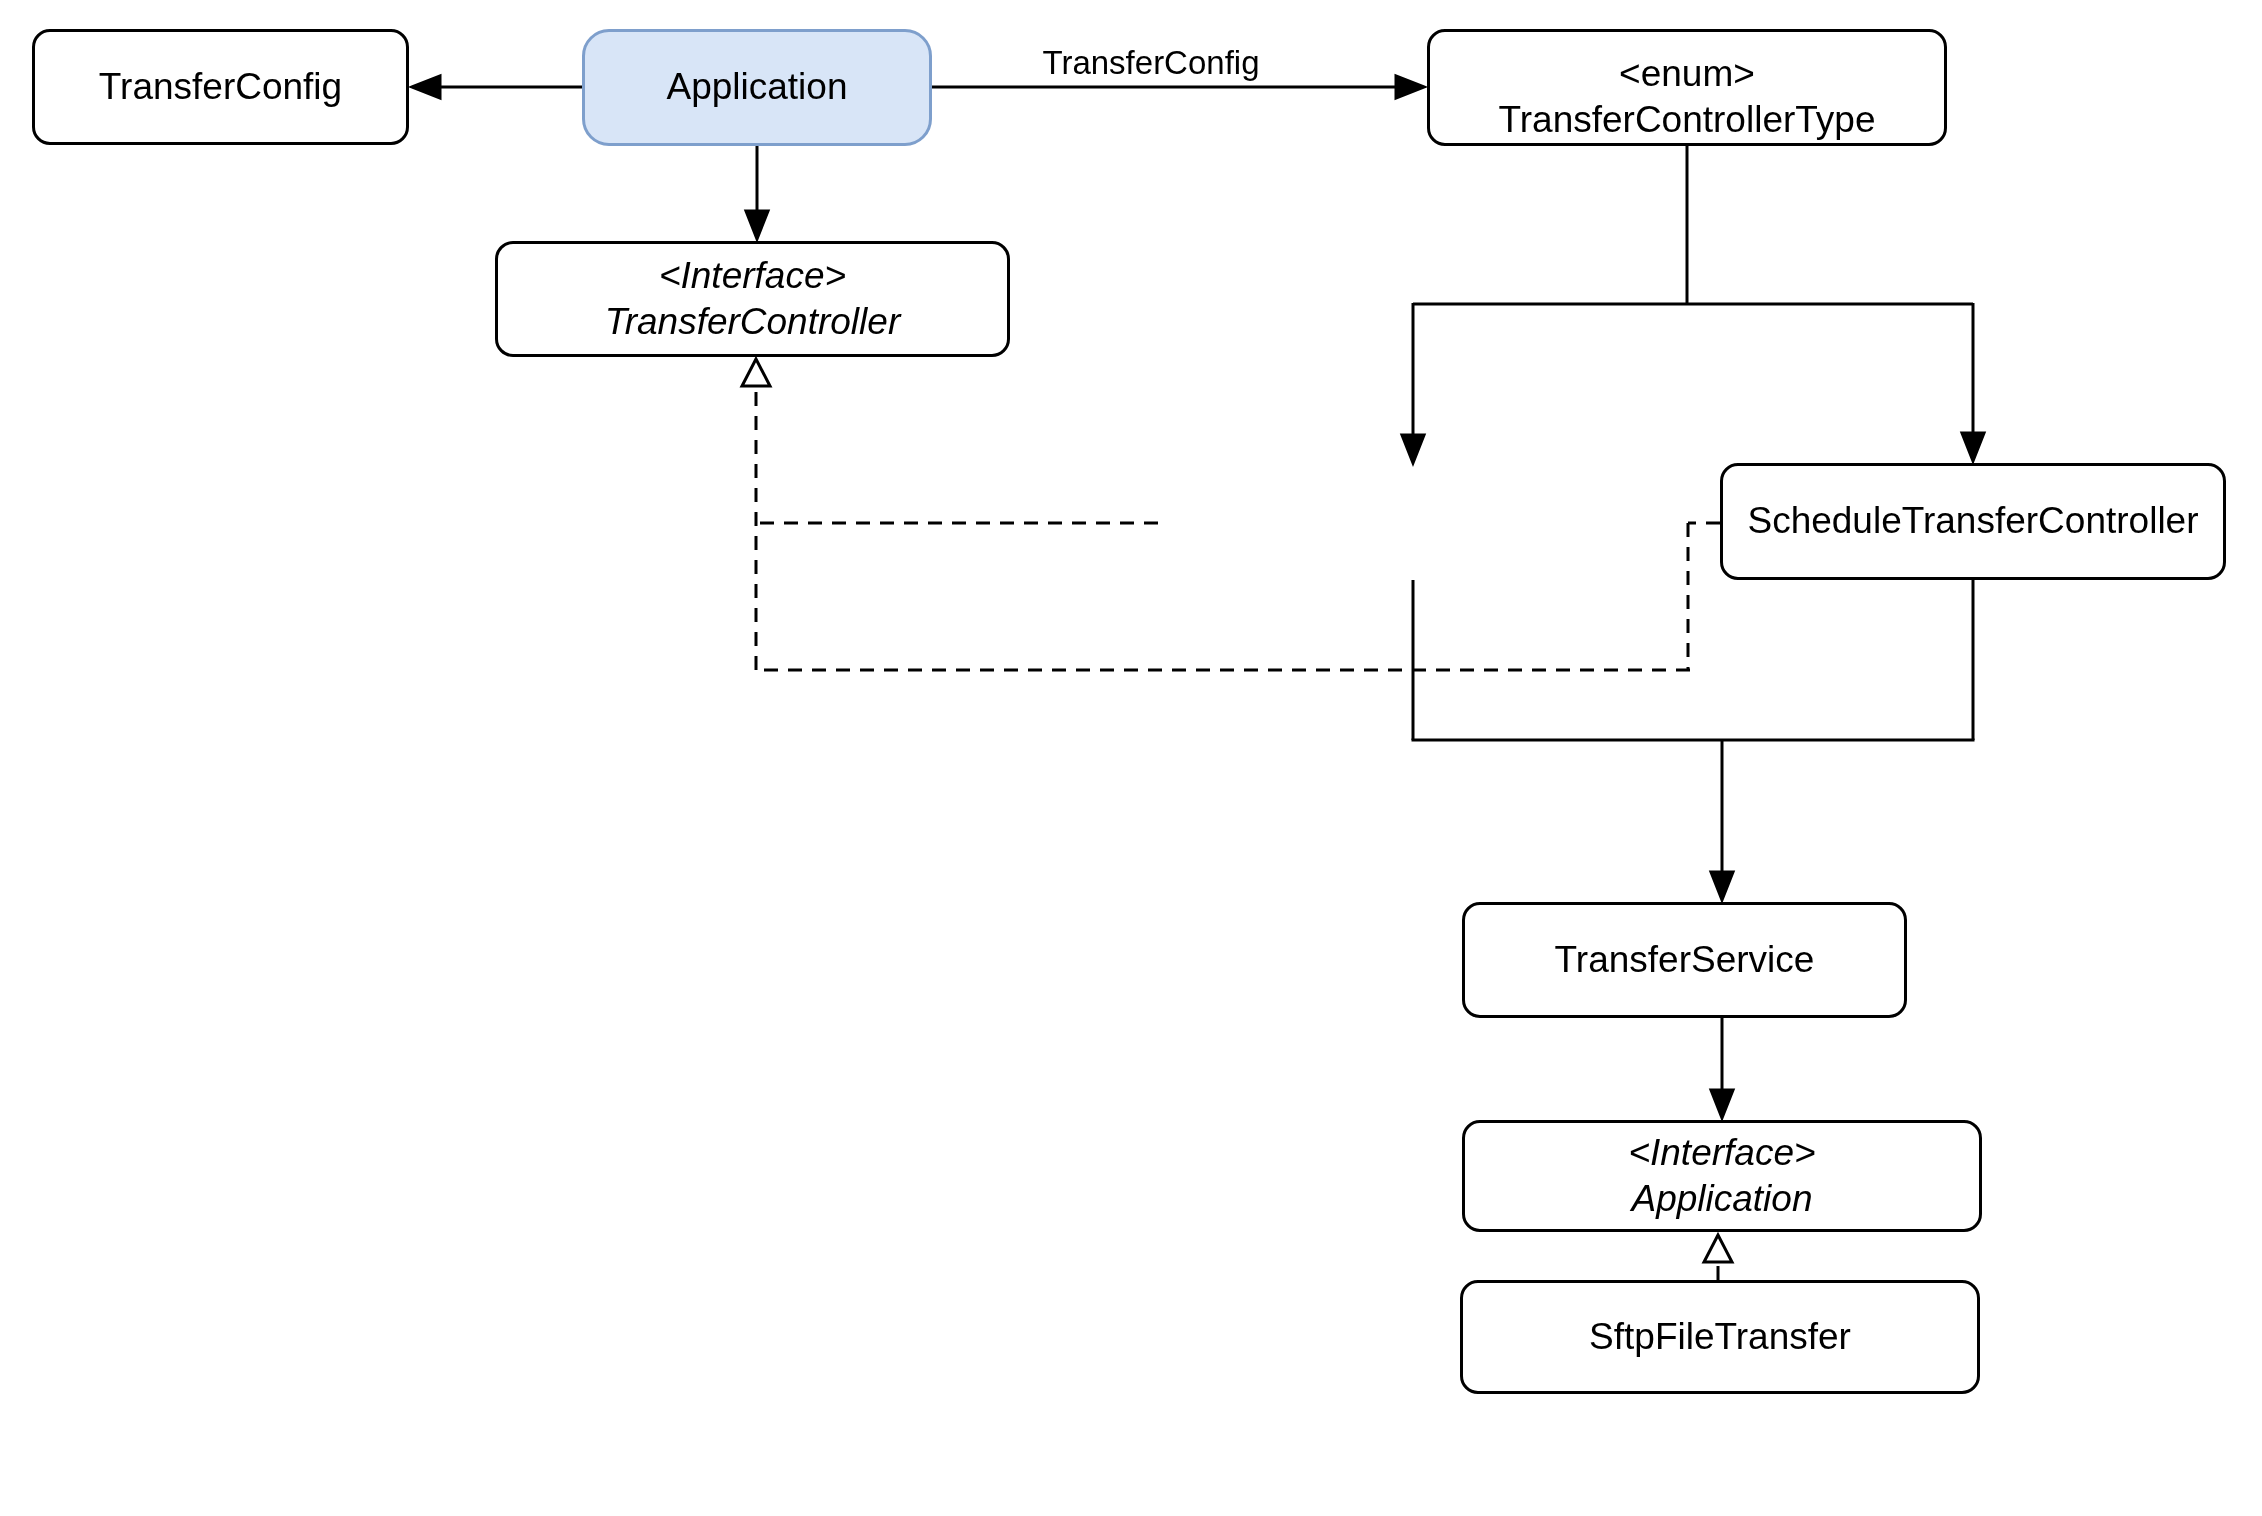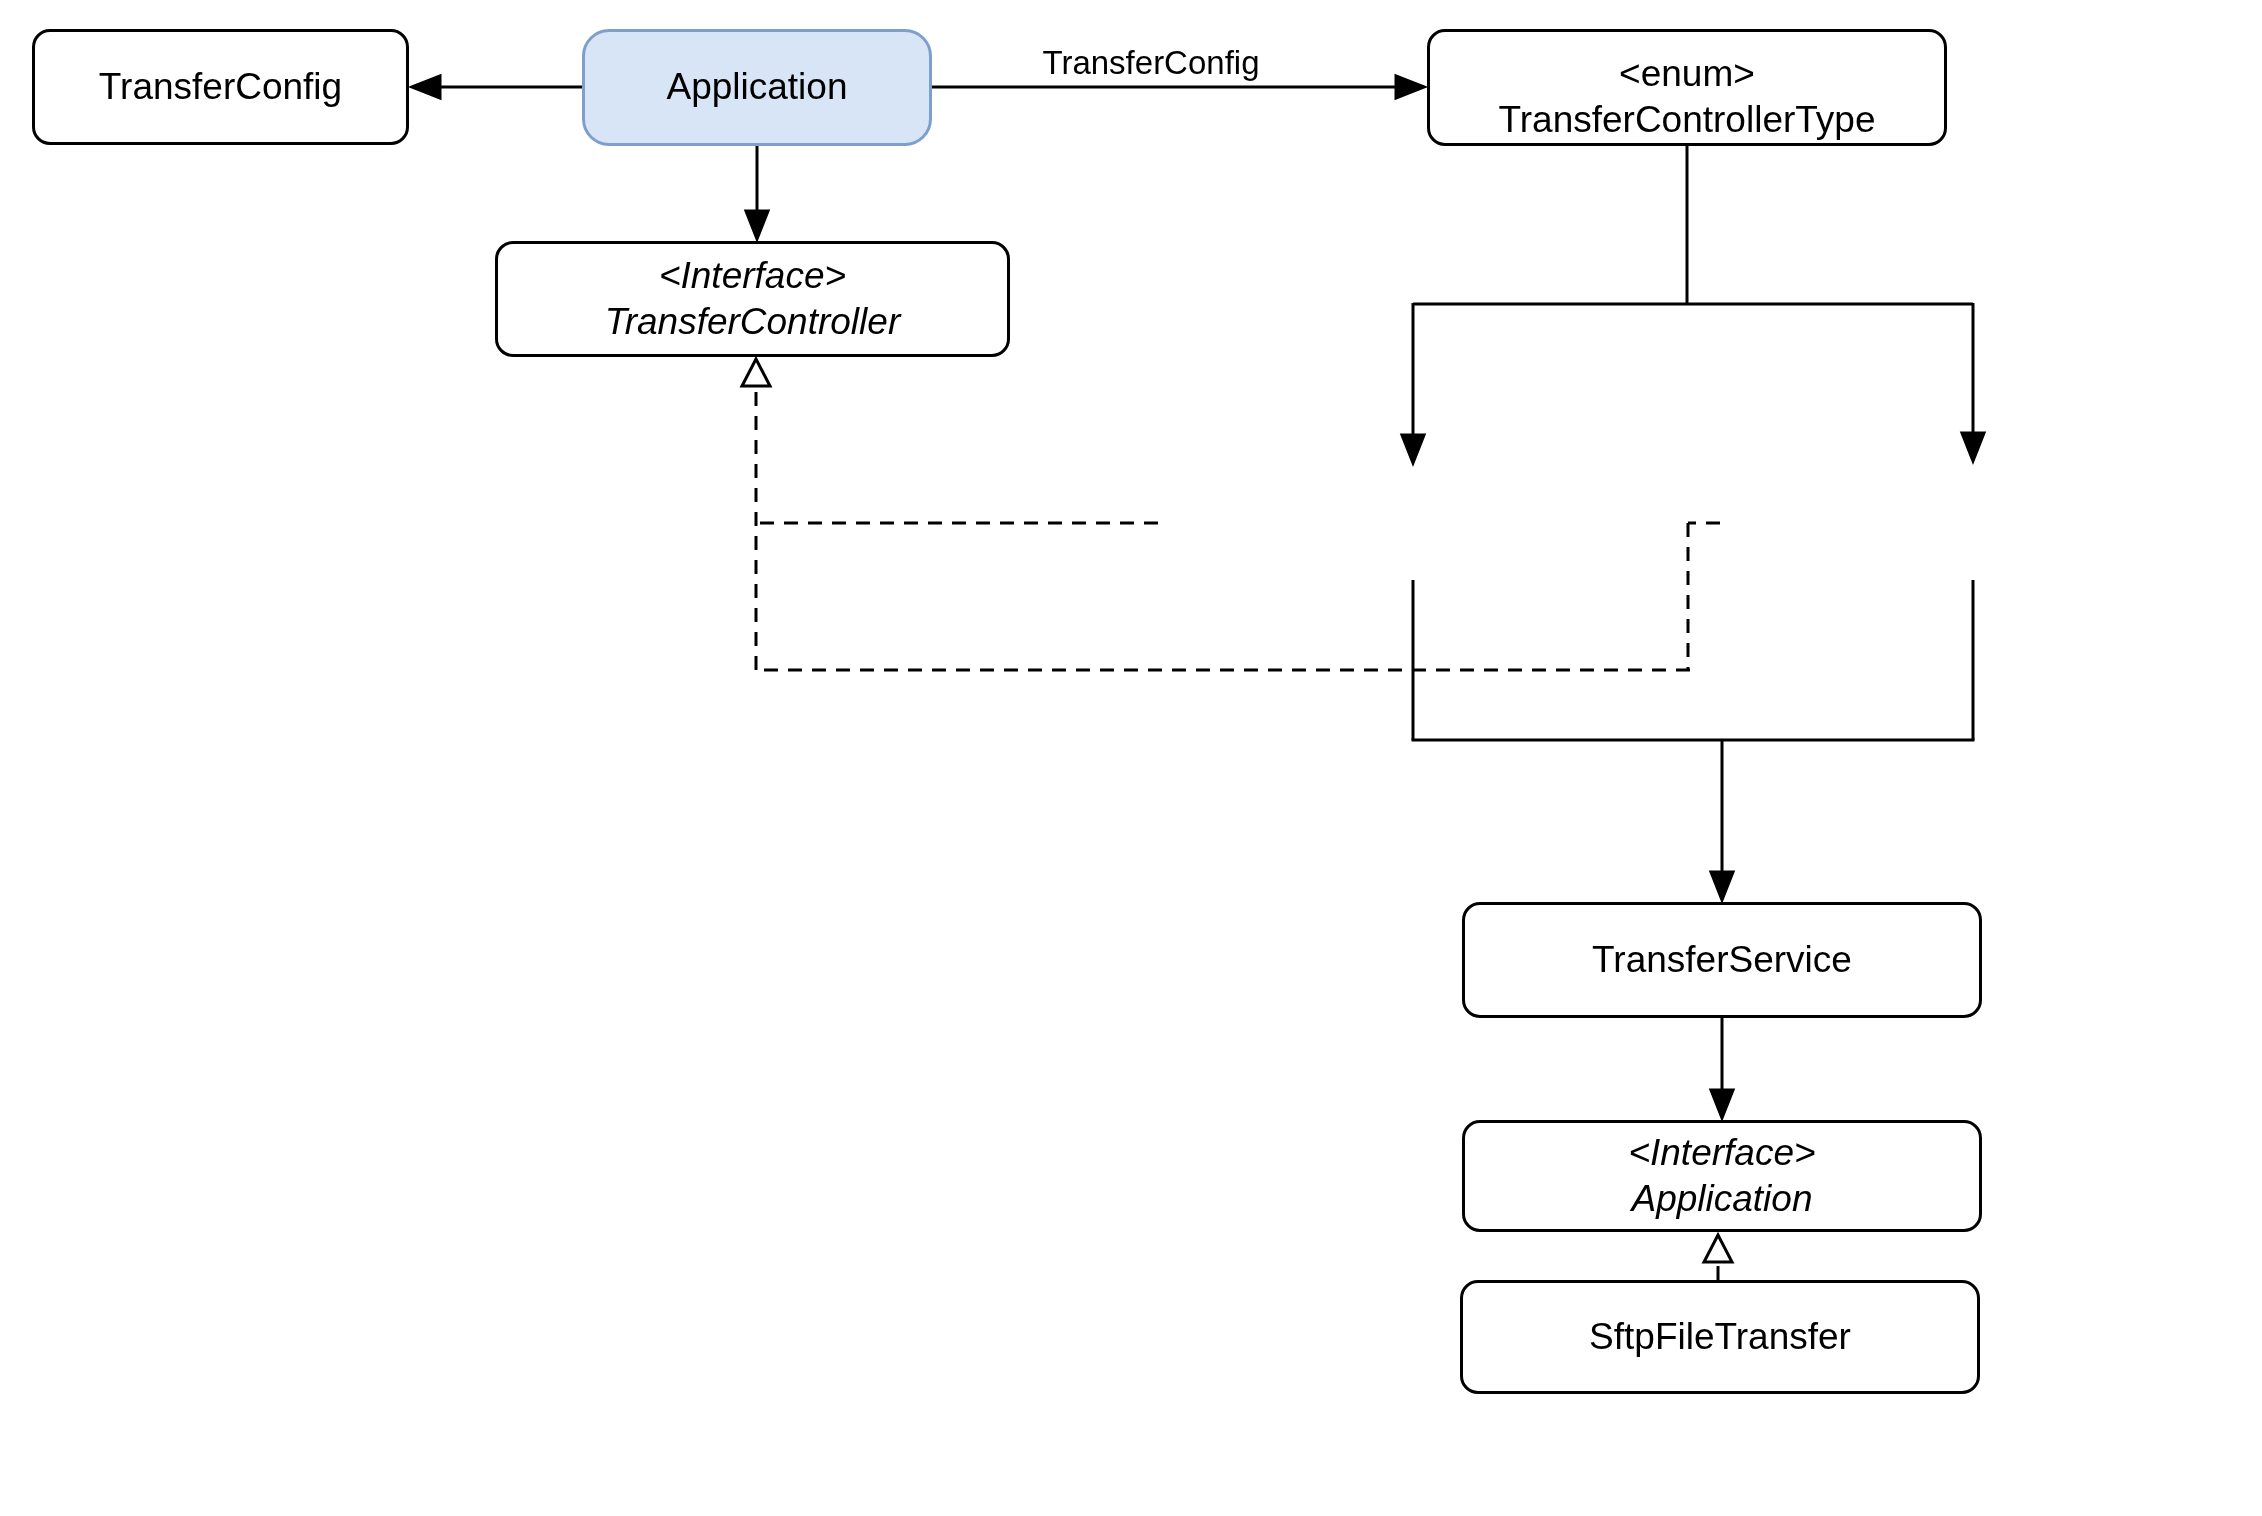--- a/index.html
+++ b/index.html
@@ -117,22 +117,25 @@
     <span>&lt;enum&gt;</span>
     <span>TransferControllerType</span>
   </div>
 
   <div class="node stereotype" style="left:495px; top:241px; width:515px; height:116px;">
     <span>&lt;Interface&gt;</span>
     <span>TransferController</span>
   </div>
 
 
+  <div class="node" style="left:1720px; top:463px; width:506px; height:117px;">
+    <span>ScheduleTransferController</span>
+  </div>
 
-  <div class="node" style="left:1462px; top:902px; width:520px; height:116px;">
+  <div class="node" style="left:1462px; top:902px; width:445px; height:116px;">
     <span>TransferService</span>
   </div>
 
   <div class="node stereotype" style="left:1462px; top:1120px; width:520px; height:112px;">
     <span>&lt;Interface&gt;</span>
     <span>Application</span>
   </div>
 
   <div class="node" style="left:1460px; top:1280px; width:520px; height:114px;">
     <span>SftpFileTransfer</span>

